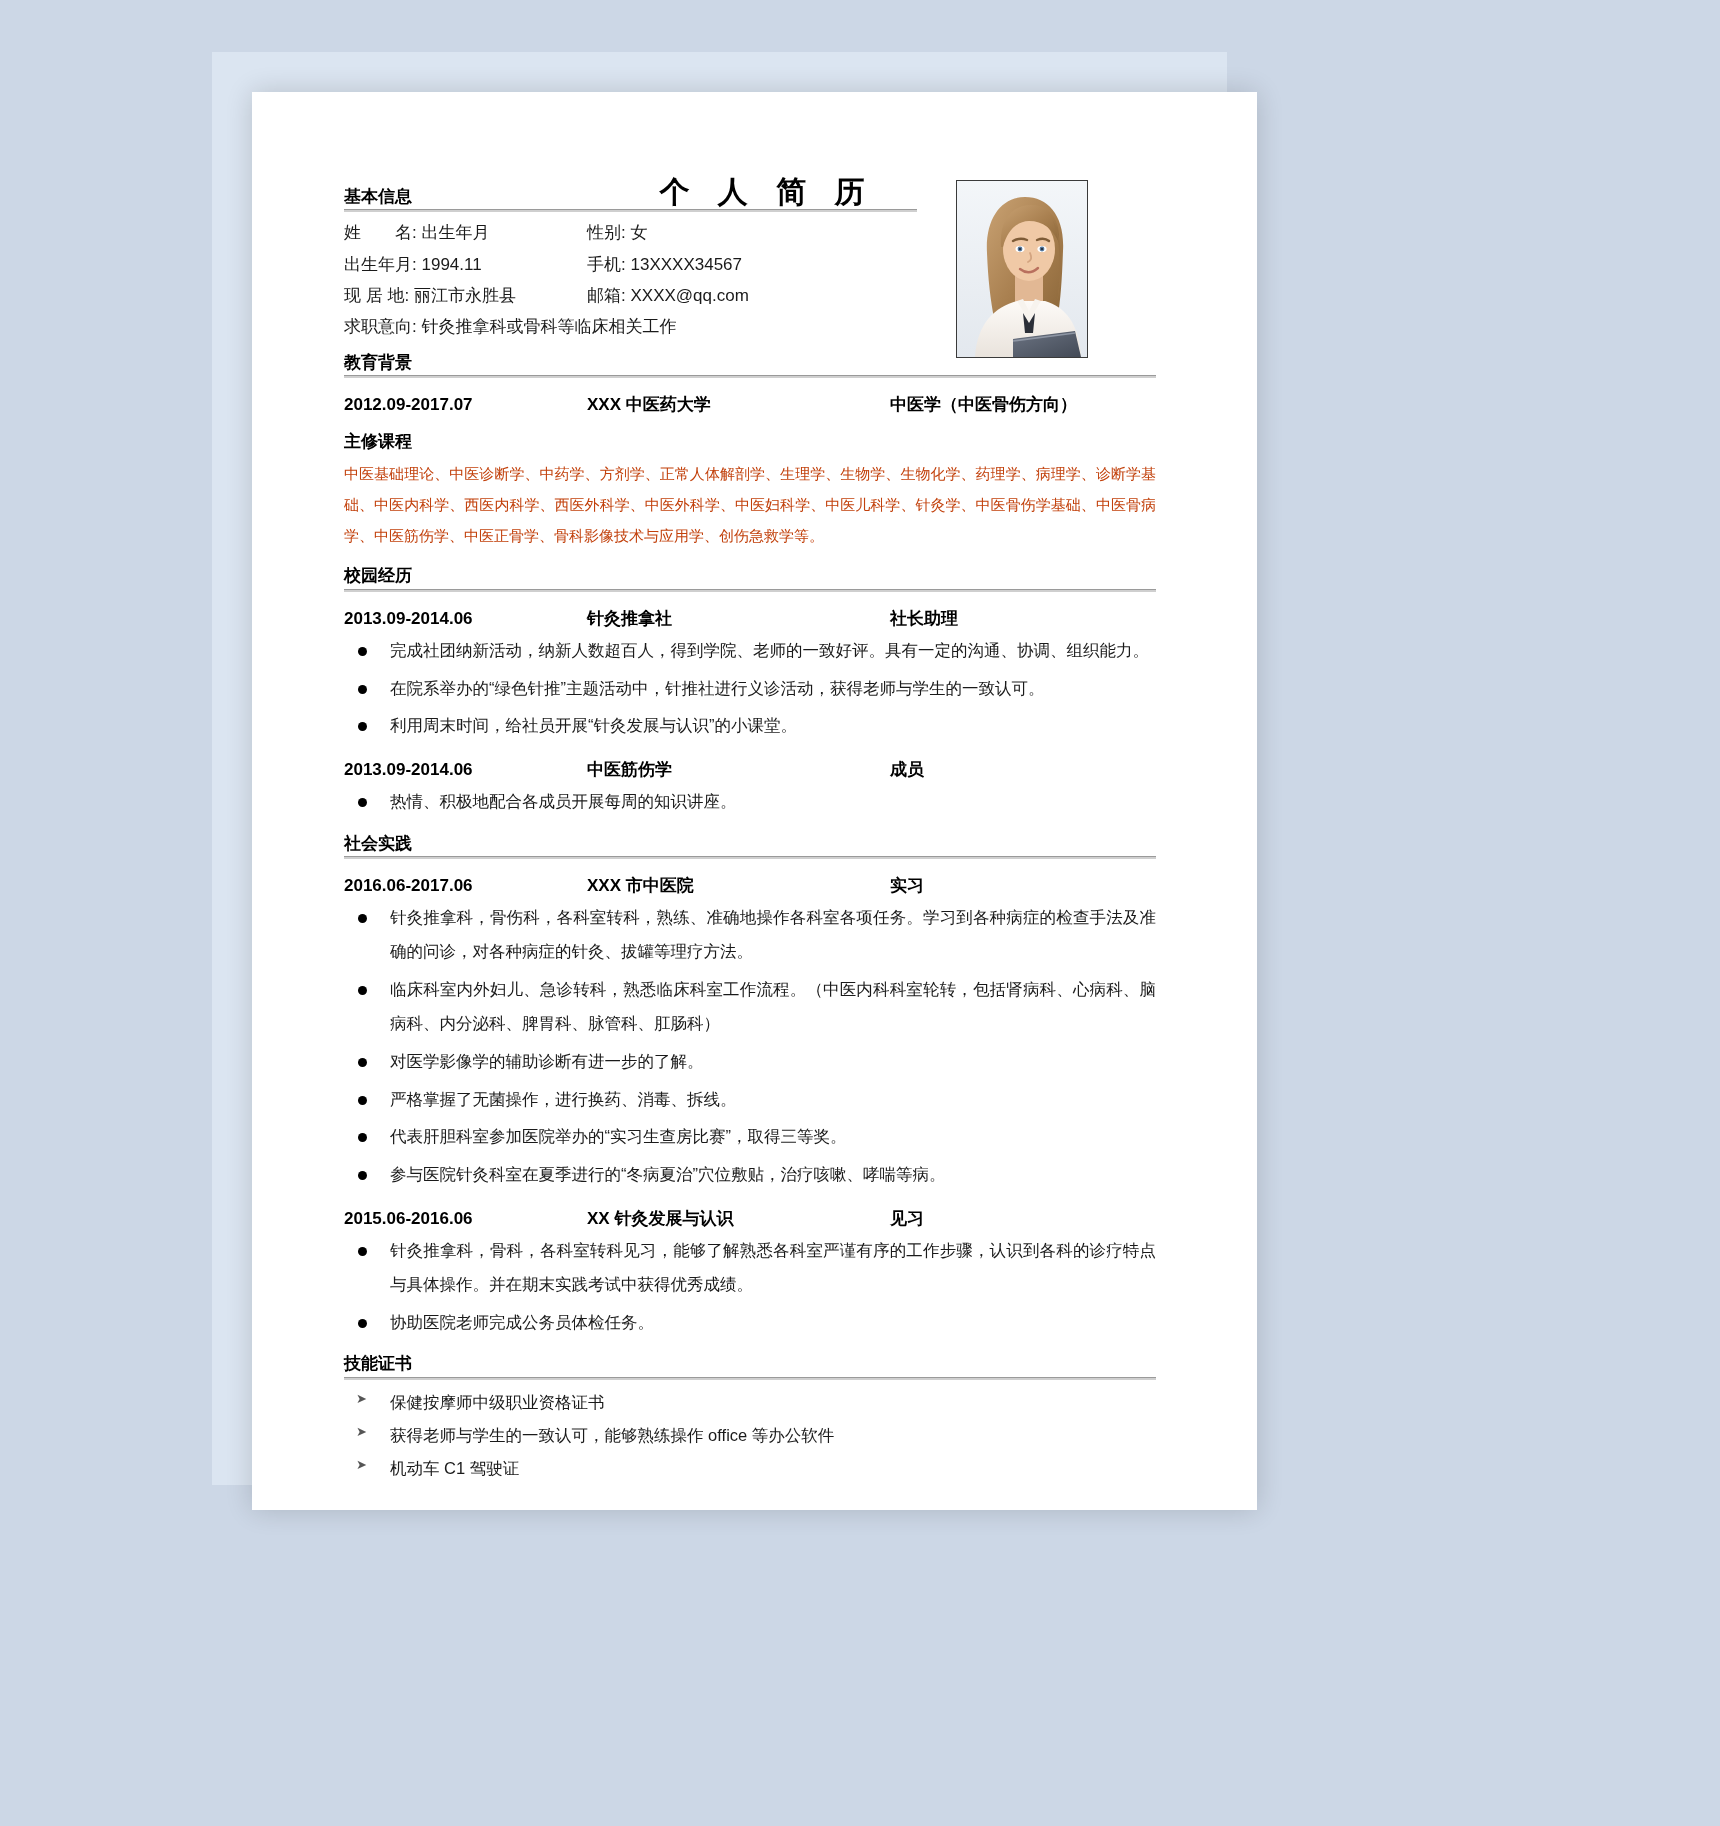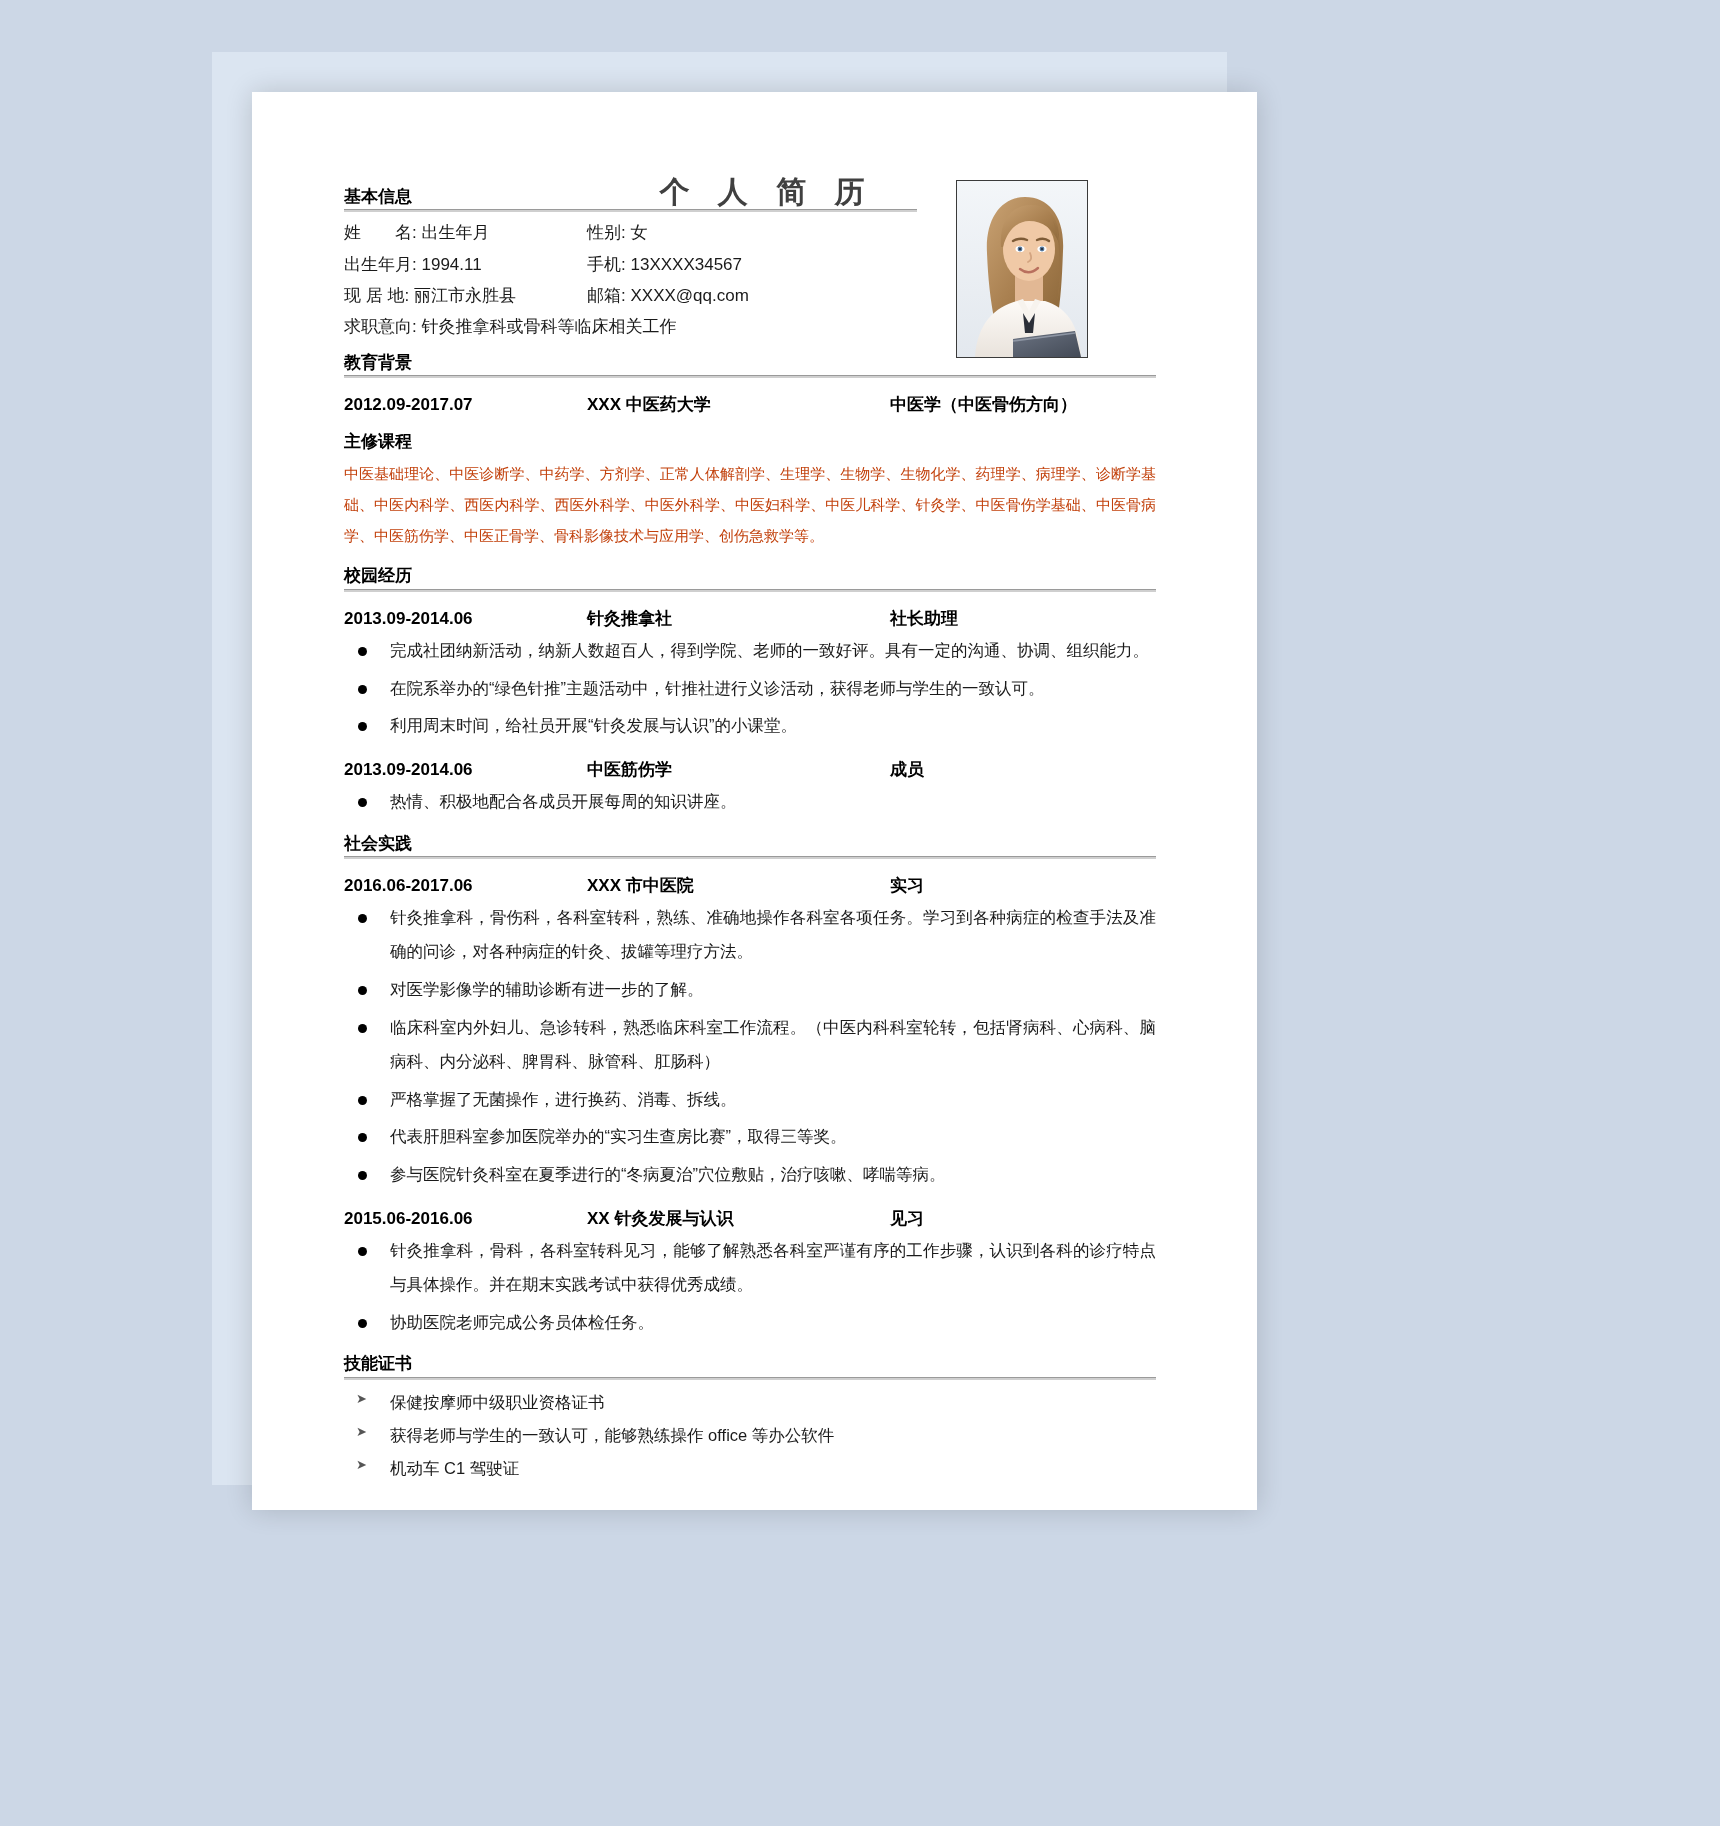--- a/index.html
+++ b/index.html
@@ -57,21 +57,21 @@
   
   .doc-title {
     position: absolute;
     left: 300px;
     top: 80px;
     width: 420px;
     text-align: center;
     font-size: 30px;
     font-weight: bold;
     letter-spacing: 10px;
-    color: #404040;
+    color: #000000;
     text-indent: 10px;
   }
 
   
   .photo-frame {
     position: absolute;
     left: 704px;
     top: 88px;
     width: 130px;
     height: 176px;
@@ -358,22 +358,22 @@
       <div class="sec-rule"></div>
 
       <div>
         <div class="entry">
           <div class="e-date">2016.06-2017.06</div>
           <div class="e-org">XXX 市中医院</div>
           <div class="e-role">实习</div>
         </div>
         <ul class="bl">
           <li>针灸推拿科，骨伤科，各科室转科，熟练、准确地操作各科室各项任务。学习到各种病症的检查手法及准确的问诊，对各种病症的针灸、拔罐等理疗方法。</li>
+          <li>临床科室内外妇儿、急诊转科，熟悉临床科室工作流程。（中医内科科室轮转，包括肾病科、心病科、脑病科、内分泌科、脾胃科、脉管科、肛肠科）</li>
           <li>对医学影像学的辅助诊断有进一步的了解。</li>
-          <li>临床科室内外妇儿、急诊转科，熟悉临床科室工作流程。（中医内科科室轮转，包括肾病科、心病科、脑病科、内分泌科、脾胃科、脉管科、肛肠科）</li>
           <li>严格掌握了无菌操作，进行换药、消毒、拆线。</li>
           <li>代表肝胆科室参加医院举办的“实习生查房比赛”，取得三等奖。</li>
           <li>参与医院针灸科室在夏季进行的“冬病夏治”穴位敷贴，治疗咳嗽、哮喘等病。</li>
         </ul>
       </div>
 
       <div>
         <div class="entry">
           <div class="e-date">2015.06-2016.06</div>
           <div class="e-org">XX 针灸发展与认识</div>

